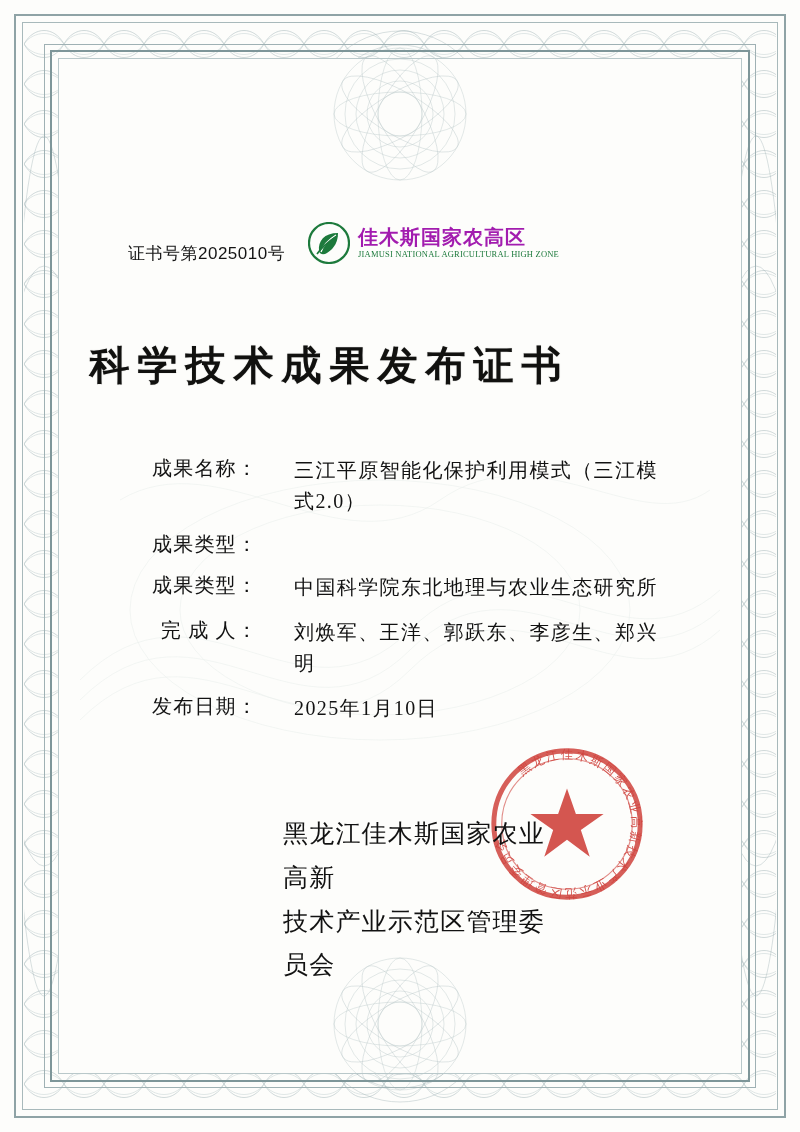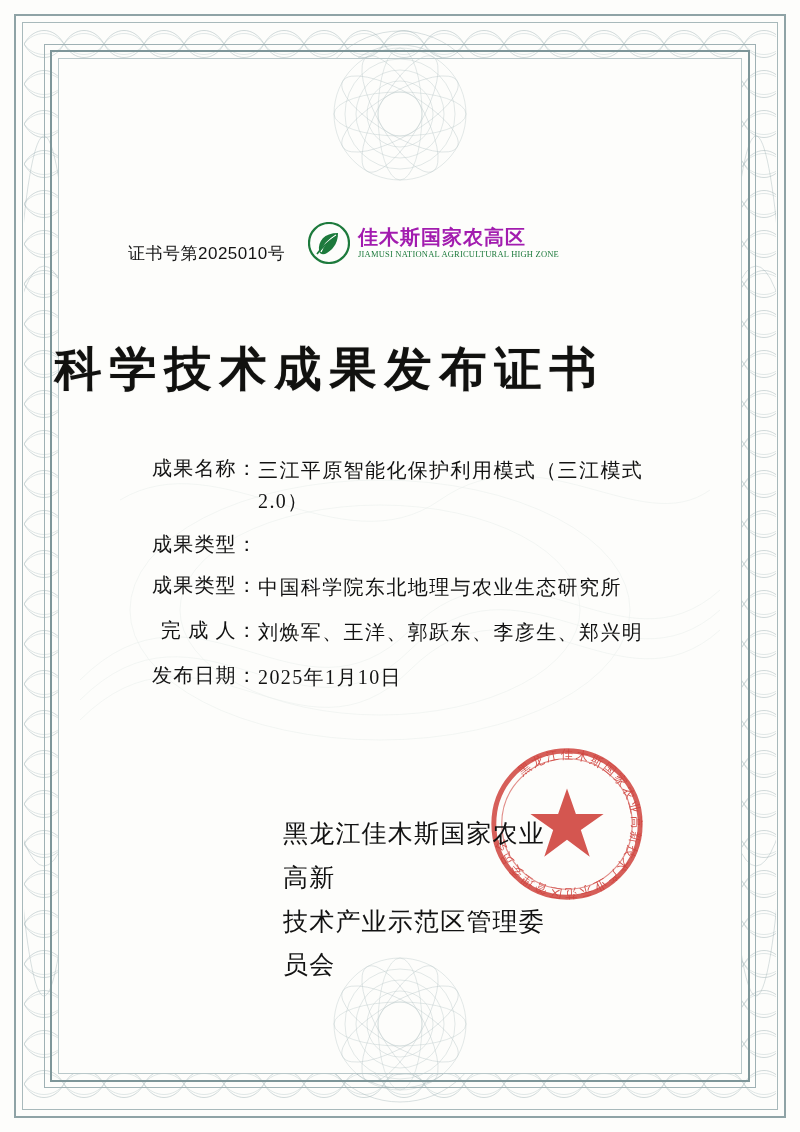--- a/index.html
+++ b/index.html
@@ -133,21 +133,21 @@
     font-family: Liberation Serif, serif;
     margin-top: 2px;
   }
 
   .main-title {
     position: absolute;
     left: 0;
     right: 16px;
     top: 338px;
     text-align: center;
-    font-size: 47px;
+    font-size: 40px;
     font-weight: bold;
     letter-spacing: 8px;
     color: #11110f;
     font-family: "Liberation Serif", "DejaVu Serif", serif;
     text-shadow: 0 0 1px rgba(0,0,0,0.35);
   }
 
   .fields {
     position: absolute;
     left: 130px;
@@ -165,20 +165,21 @@
   .field-label {
     flex: 0 0 128px;
     white-space: pre;
     letter-spacing: 1.2px;
     text-align: right;
   }
   .field-value {
     flex: 1 1 auto;
     line-height: 1.55;
     letter-spacing: 1.4px;
+    margin-left: 36px;
   }
 
   .seal {
     position: absolute;
     left: 478px;
     top: 735px;
     width: 178px;
     height: 178px;
     opacity: 0.86;
   }

